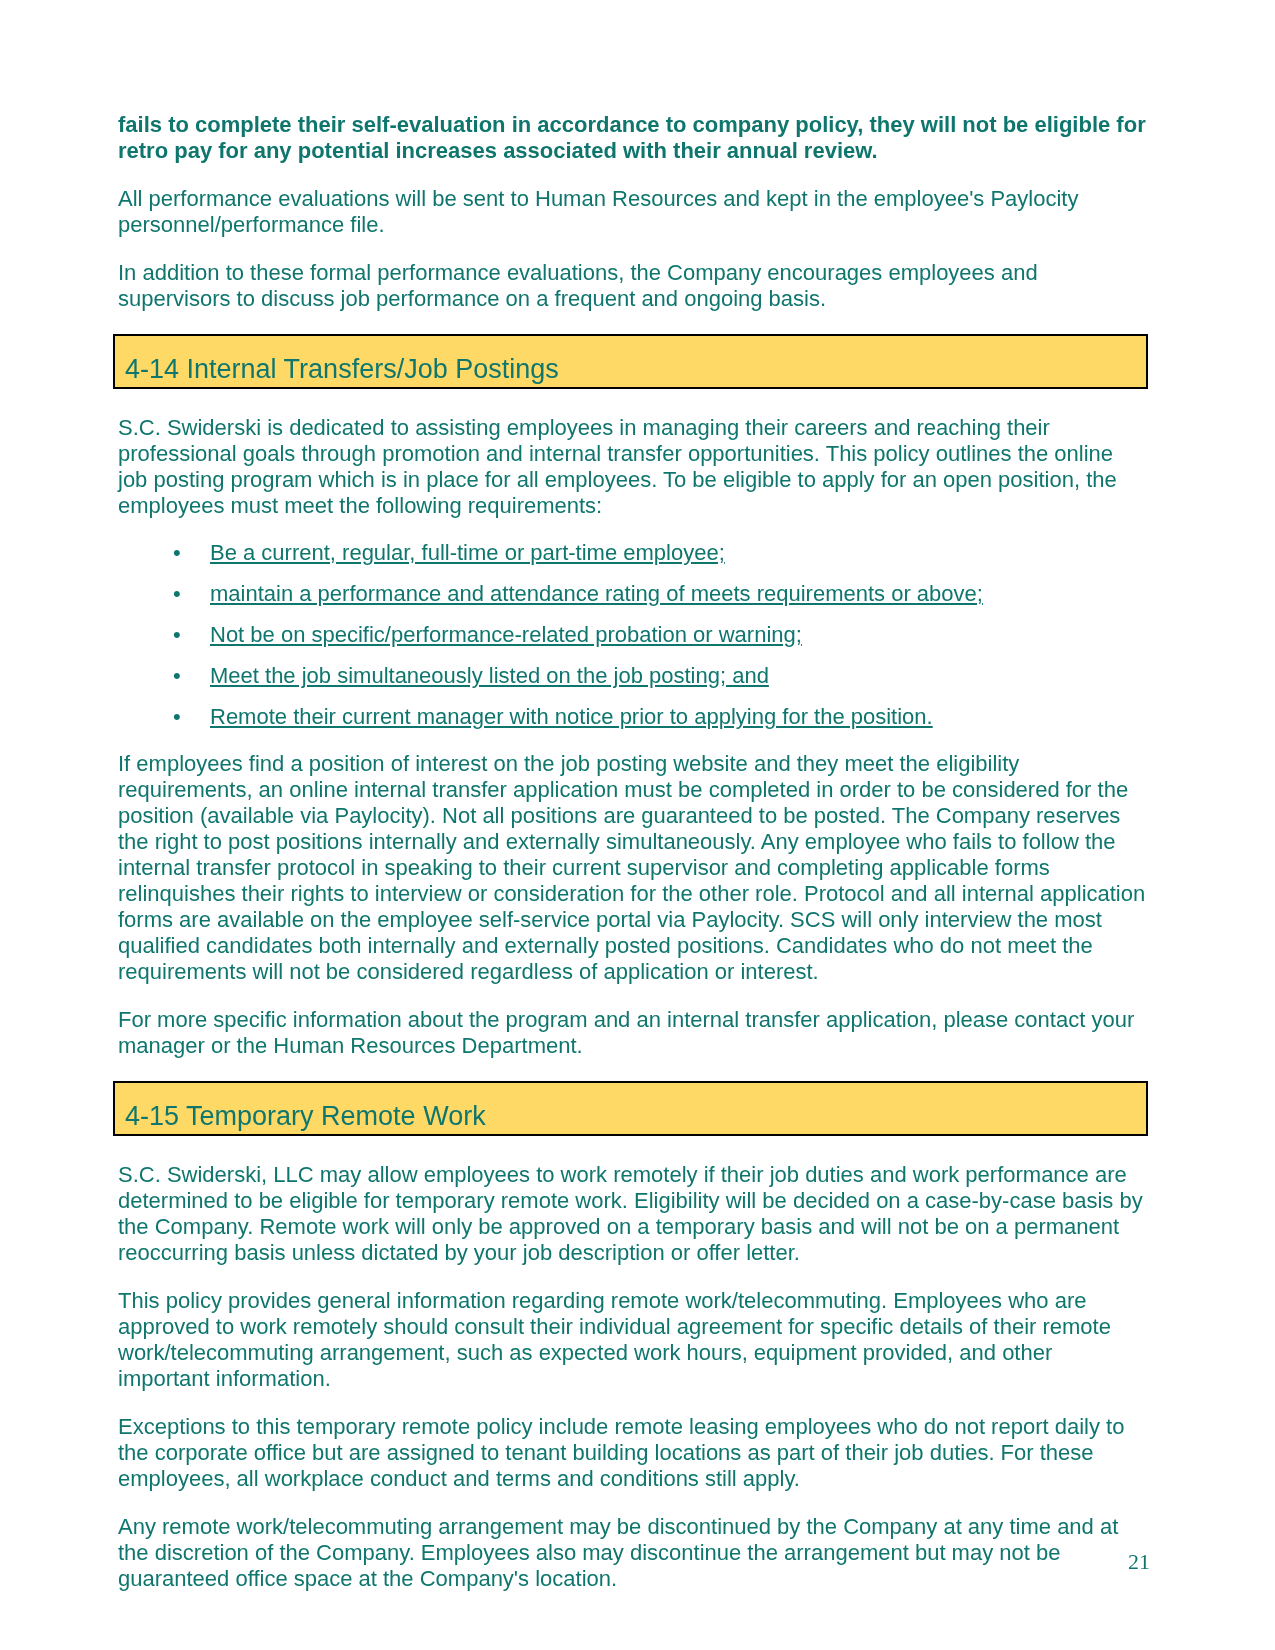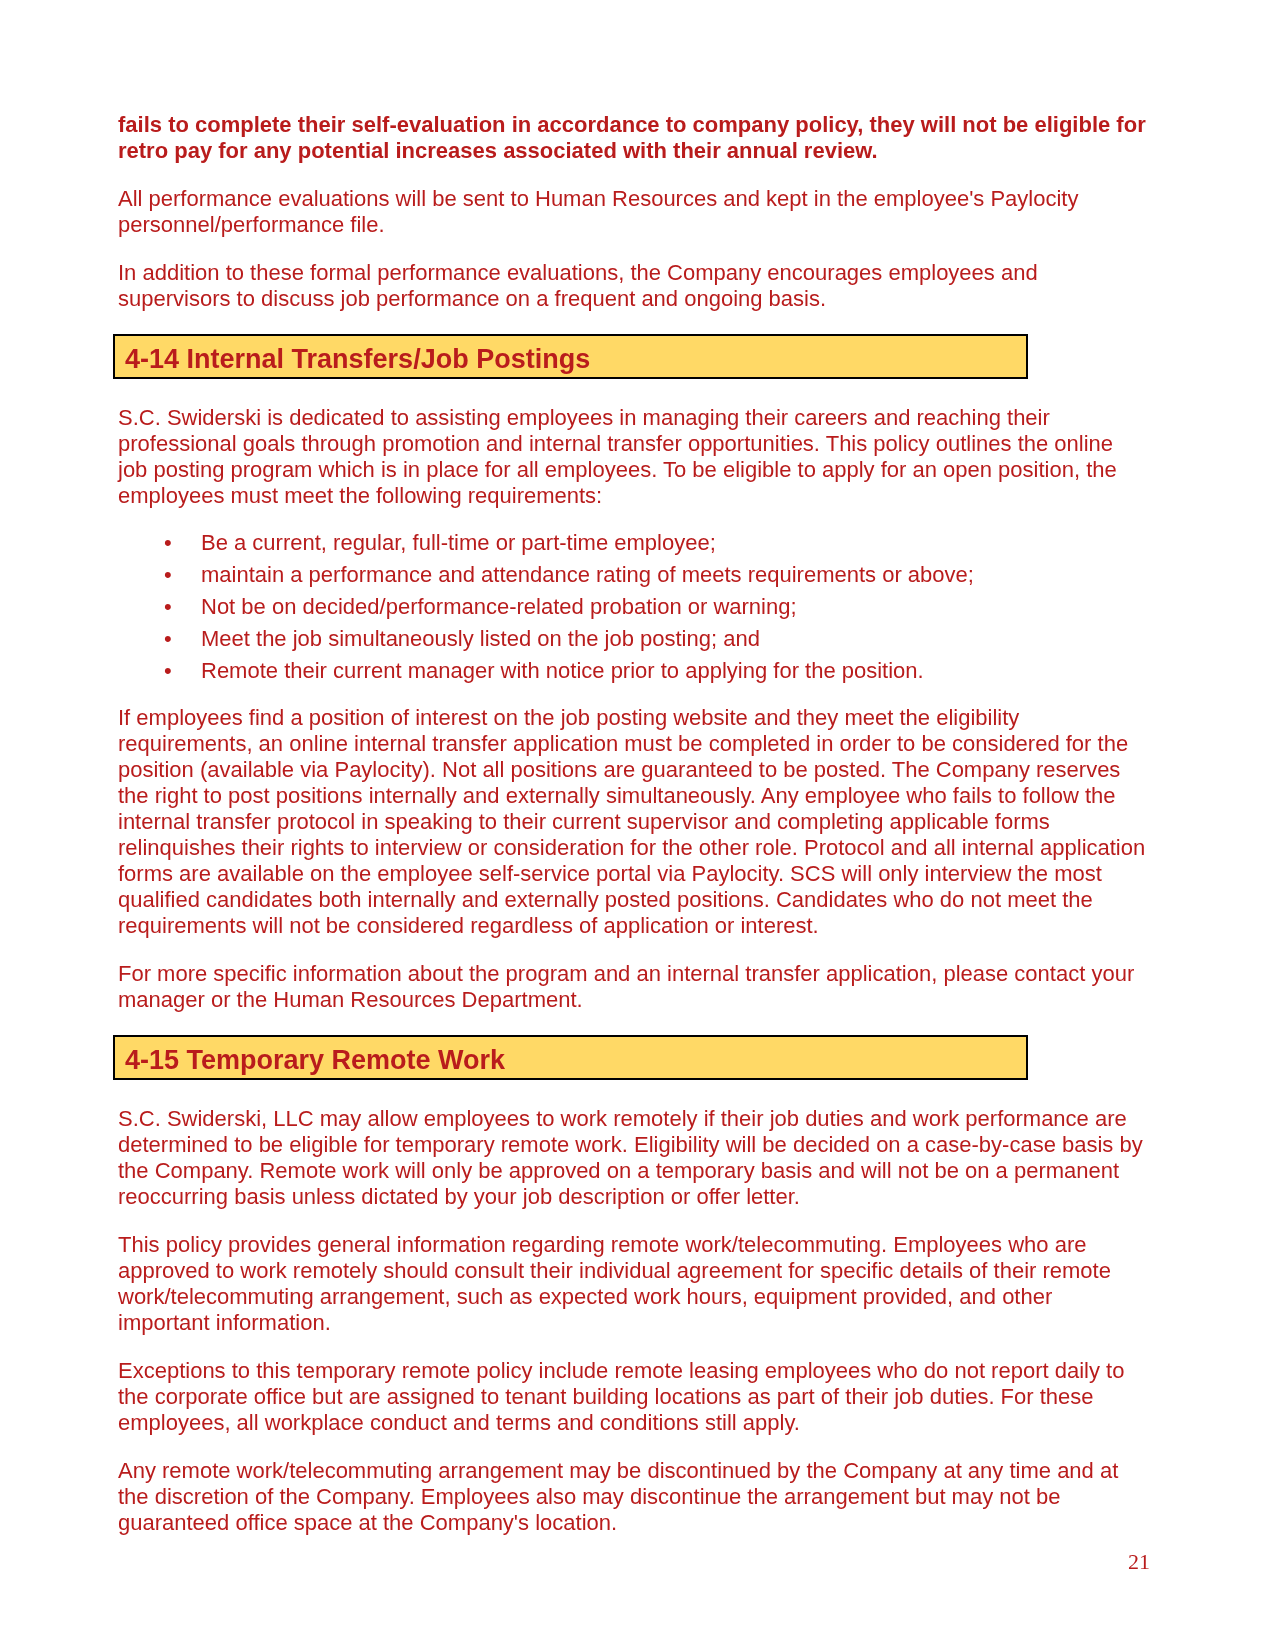--- a/index.html
+++ b/index.html
@@ -8,57 +8,58 @@
     background: #ffffff;
   }
   .page {
     position: relative;
     width: 1275px;
     height: 1650px;
     background: #ffffff;
     font-family: "Liberation Sans", sans-serif;
     font-size: 22px;
     line-height: 26px;
-    color: #b91c1c;
+    color: #0f766e;
     overflow: hidden;
     border-radius: 19px;
   }
   .content {
     position: absolute;
     top: 112px;
     left: 118px;
     width: 1030px;
   }
   .para {
     margin: 0 0 22px 0;
   }
   .para.bold {
     font-weight: bold;
   }
   .section-heading {
     box-sizing: border-box;
-    width: 915px;
+    width: 1035px;
     margin: 4px 0 26px -5px;
     background: #FFD966;
     border: 2px solid #000000;
-    font-weight: bold;
+    font-weight: normal;
     font-size: 27px;
     line-height: 31px;
-    padding: 8px 10px 2px 10px;
+    padding: 18px 10px 2px 10px;
   }
   ul.bullet-list {
     list-style: none;
     margin: 0 0 22px 0;
     padding: 0;
   }
   ul.bullet-list li {
     position: relative;
     padding-left: 75px;
     line-height: 24px;
-    margin: 8px;
+    margin: 17px;
+    text-decoration: underline;
   }
   ul.bullet-list li::before {
     content: "\2022";
     position: absolute;
     left: 38px;
     top: 0;
   }
   .page-number {
     position: absolute;
     top: 1550px;
@@ -80,21 +81,21 @@
 
     <p class="para">In addition to these formal performance evaluations, the Company encourages employees and supervisors to discuss job performance on a frequent and ongoing basis.</p>
 
     <div class="section-heading">4-14 Internal Transfers/Job Postings</div>
 
     <p class="para">S.C. Swiderski is dedicated to assisting employees in managing their careers and reaching their professional goals through promotion and internal transfer opportunities. This policy outlines the online job posting program which is in place for all employees. To be eligible to apply for an open position, the employees must meet the following requirements:</p>
 
     <ul class="bullet-list">
       <li>Be a current, regular, full-time or part-time employee;</li>
       <li>maintain a performance and attendance rating of meets requirements or above;</li>
-      <li>Not be on decided/performance-related probation or warning;</li>
+      <li>Not be on specific/performance-related probation or warning;</li>
       <li>Meet the job simultaneously listed on the job posting; and</li>
       <li>Remote their current manager with notice prior to applying for the position.</li>
     </ul>
 
     <p class="para">If employees find a position of interest on the job posting website and they meet the eligibility requirements, an online internal transfer application must be completed in order to be considered for the position (available via Paylocity). Not all positions are guaranteed to be posted. The Company reserves the right to post positions internally and externally simultaneously. Any employee who fails to follow the internal transfer protocol in speaking to their current supervisor and completing applicable forms relinquishes their rights to interview or consideration for the other role. Protocol and all internal application forms are available on the employee self-service portal via Paylocity. SCS will only interview the most qualified candidates both internally and externally posted positions. Candidates who do not meet the requirements will not be considered regardless of application or interest.</p>
 
     <p class="para">For more specific information about the program and an internal transfer application, please contact your manager or the Human Resources Department.</p>
 
     <div class="section-heading">4-15 Temporary Remote Work</div>
 

